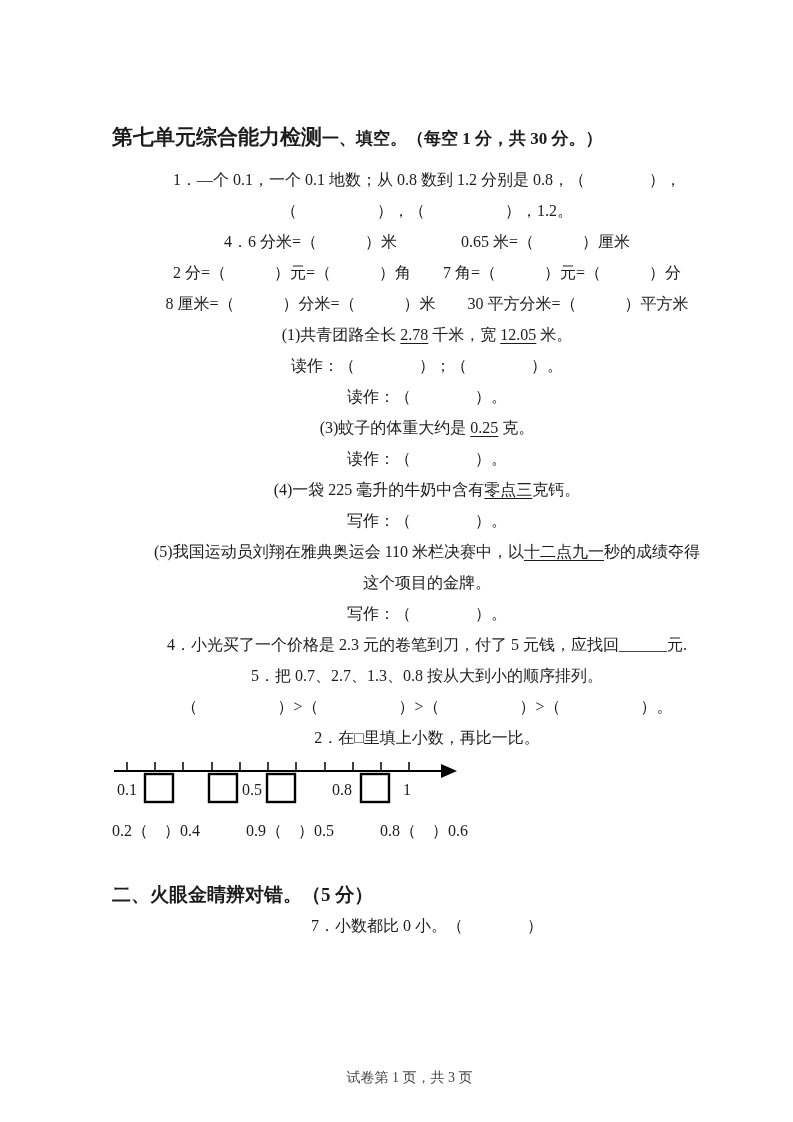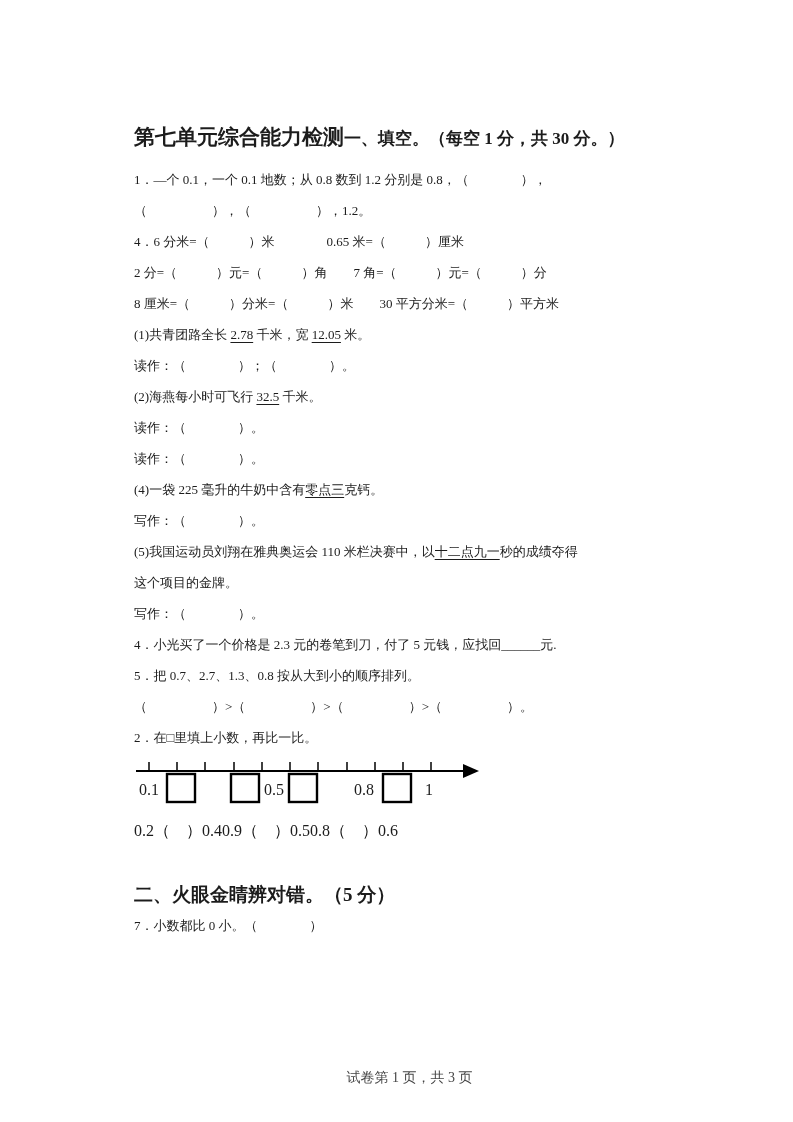--- a/index.html
+++ b/index.html
@@ -2,33 +2,33 @@
 <html><head>
 <meta charset="utf-8">
 <style>
   * { margin:0; padding:0; box-sizing:border-box; }
   html,body { background:#ffffff; }
   body {
     width:793px; height:1122px; position:relative; overflow:hidden;
     font-family:"Liberation Serif","DejaVu Serif",serif;
     color:#1c1c1c;
   }
-  .content { position:absolute; left:134px; top:122px; width:630px; }
+  .content { position:absolute; left:112px; top:122px; width:630px; }
   .title { font-size:21px; line-height:30px; font-weight:bold; white-space:pre; margin-bottom:10px; }
   .title-sub { font-size:17px; }
-  .line { font-size:13px; line-height:31px; white-space:pre; }
+  .line { font-size:16px; line-height:31px; white-space:pre;text-align:center; }
   .u { text-decoration:underline; text-underline-offset:3px;margin-top:8px; }
   .section-heading { font-size:19px; font-weight:bold; line-height:31px; white-space:pre; margin-top:33px; }
   .figure { margin-top:6px; height:50px; }
   .figure svg { display:block; }
   .nl-line { stroke:#000; stroke-width:2.2; }
   .nl-tick { stroke:#000; stroke-width:1.5; }
   .nl-box { fill:none; stroke:#000; stroke-width:2.4; }
   .nl-text { font-size:16px; font-family:"Liberation Serif","DejaVu Serif",serif; fill:#1c1c1c; }
-  .compare-row { display:flex; font-size:16px; line-height:31px; margin-top:6px; white-space:pre;align-items:center; }
+  .compare-row { display:flex; gap:46px; font-size:16px; line-height:31px; margin-top:6px; white-space:pre;align-items:center; }
   .footer {
     position:absolute; top:1066px; left:0; width:100%;
     text-align:center; font-size:14px; line-height:24px; color:#454545;
     transform:translateX(13px);
   }
 </style>
 </head>
 <body>
 
 <div class="content">
@@ -39,23 +39,23 @@
   <p class="line">（　　　　　），（　　　　　），1.2。</p>
 
   <p class="line">4．6 分米=（　　　）米　　　　0.65 米=（　　　）厘米</p>
   <p class="line">2 分=（　　　）元=（　　　）角　　7 角=（　　　）元=（　　　）分</p>
   <p class="line">8 厘米=（　　　）分米=（　　　）米　　30 平方分米=（　　　）平方米</p>
 
 
   <p class="line"><span>(1)共青团路全长 </span><span class="u">2.78</span><span> 千米，宽 </span><span class="u">12.05</span><span> 米。</span></p>
   <p class="line">读作：（　　　　）；（　　　　）。</p>
 
-  <p class="line"><span>(2)海燕每小时可飞行 </span><span class="u">32.5</span><span> 千米。</span></p>
   <p class="line">读作：（　　　　）。</p>
 
+  <p class="line"><span>(3)蚊子的体重大约是 </span><span class="u">0.25</span><span> 克。</span></p>
   <p class="line">读作：（　　　　）。</p>
 
   <p class="line"><span>(4)一袋 225 毫升的牛奶中含有</span><span class="u">零点三</span><span>克钙。</span></p>
   <p class="line">写作：（　　　　）。</p>
 
   <p class="line"><span>(5)我国运动员刘翔在雅典奥运会 110 米栏决赛中，以</span><span class="u">十二点九一</span><span>秒的成绩夺得</span></p>
   <p class="line">这个项目的金牌。</p>
   <p class="line">写作：（　　　　）。</p>
 
   <p class="line">4．小光买了一个价格是 2.3 元的卷笔到刀，付了 5 元钱，应找回______元.</p>

